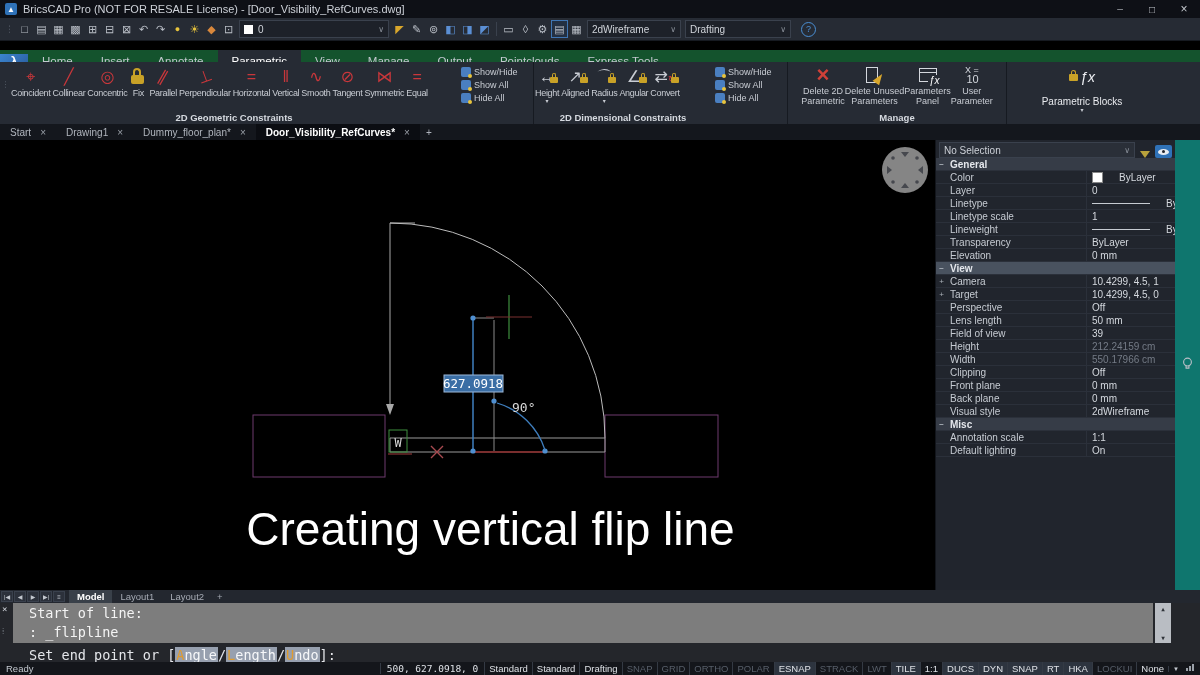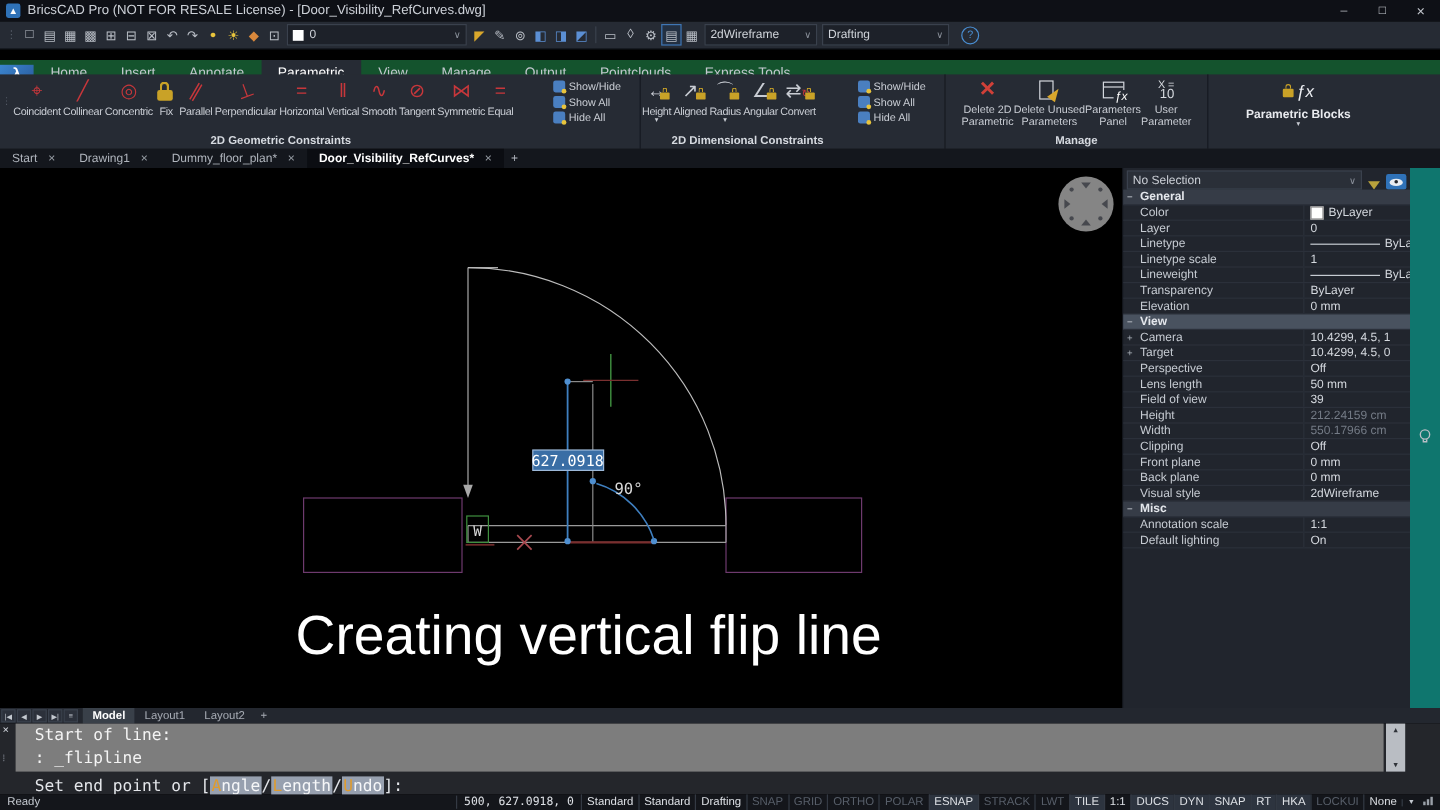--- a/index.html
+++ b/index.html
@@ -97,21 +97,21 @@
   .ic-ppanel{position:relative;width:18px;height:14px;border:1.5px solid #d4d8de;box-sizing:border-box}
   .ic-ppanel::before{content:"";position:absolute;left:0;right:0;top:3px;height:1px;background:#d4d8de}
   .ic-ppanel::after{content:"ƒx";position:absolute;right:-4px;bottom:-5px;font-style:italic;font-size:10px;color:#fff;background:#262b34;padding-left:1px}
   .ic-uparam{text-align:right;color:#d4d8de;font-size:9px;line-height:9px}
   .ic-uparam::before{content:"X =";display:block}
   .ic-uparam::after{content:"10";display:block;font-size:11px}
   .pblocks{width:150px;display:flex;flex-direction:column;align-items:center;padding-top:4px}
   .plock{width:9px;height:7px;background:#c9a227;border-radius:1px;position:relative;display:inline-block}
   .plock::before{content:"";position:absolute;top:-4px;left:1.5px;width:5px;height:4px;border:1.5px solid #c9a227;border-bottom:none;border-radius:3px 3px 0 0;box-sizing:border-box}
   .ic-pblockfx::before{content:"ƒx";font-style:italic;font-size:14px;color:#eceef2}
-  .pbl-label{font-size:10px;font-weight:bold;color:#e8eaee;margin-top:2px}
+  .pbl-label{font-size:10px;font-weight:normal;color:#e8eaee;margin-top:8px}
   
   .doctabs{position:absolute;top:124px;left:0;right:0;height:16px;background:#14171d;display:flex;align-items:center;font-size:10px;color:#b0b5bd}
   .dtab{display:flex;align-items:center;gap:9px;padding:0 10px;height:16px;white-space:nowrap}
   .dtab.active{background:#0b0d12;color:#fff;font-weight:bold}
   .tclose::before{content:"×";font-size:10px;color:#9aa0a8;font-weight:normal}
   .dplus{padding:0 6px;color:#b0b5bd}
   
   .canvas{position:absolute;top:140px;left:0;width:935px;height:450px;background:#000}
   .canvas svg{position:absolute;left:0;top:0}
   .overlay-text{position:absolute;top:362px;left:0;width:100%;text-align:center;padding-left:46px;box-sizing:border-box;font-size:46px;color:#fff;font-family:"Liberation Sans",sans-serif}
@@ -123,21 +123,21 @@
   .selcaret::before{content:"∨"}
   .funnel{width:0;height:0;border-left:5px solid transparent;border-right:5px solid transparent;border-top:7px solid #b8a23c;margin:0 2px}
   .eyebox{width:17px;height:13px;background:#2f72b8;border-radius:2px;position:relative}
   .eyebox::before{content:"";position:absolute;left:3px;right:3px;top:3.5px;bottom:3.5px;background:#e8ecf2;border-radius:50%}
   .eyebox::after{content:"";position:absolute;left:7px;top:5px;width:3px;height:3px;background:#22262e;border-radius:50%}
   .prows{position:absolute;top:18px;left:0;right:0}
   .prow{height:12px;display:flex;align-items:center;font-size:10px;border-bottom:1px solid #2b303a;position:relative;color:#c6cbd2}
   .exp{width:11px;text-align:center;font-size:8px;color:#aab0b8;visibility:hidden;flex:none}
   .prow.sec .exp,.prow.has-plus .exp{visibility:visible}
   .plabel{padding-left:3px;white-space:nowrap}
-  .pval-wrap{position:absolute;left:150px;right:2px;top:0;bottom:0;display:flex;align-items:center;gap:4px;border-left:1px solid #2b303a;padding-left:5px}
+  .pval-wrap{position:absolute;left:150px;right:2px;top:0;bottom:0;display:flex;align-items:center;gap:16px;border-left:1px solid #2b303a;padding-left:5px}
   .pval{white-space:nowrap;color:#d4d8de}
   .swatch{display:none;width:9px;height:9px;background:#fff;border:1px solid #888;flex:none}
   .prow.has-swatch .swatch{display:block}
   .lineswatch{display:none;width:58px;height:1px;background:#c6cbd2;flex:none}
   .prow.has-line .lineswatch{display:block}
   .prow.dim .pval{color:#747b86}
   .prow.sec{background:#363c47;font-weight:bold;color:#e4e7ec}
   .prow.sec .pval-wrap{border-left:none}
   .prow.sec-view{background:#49525f}
   

